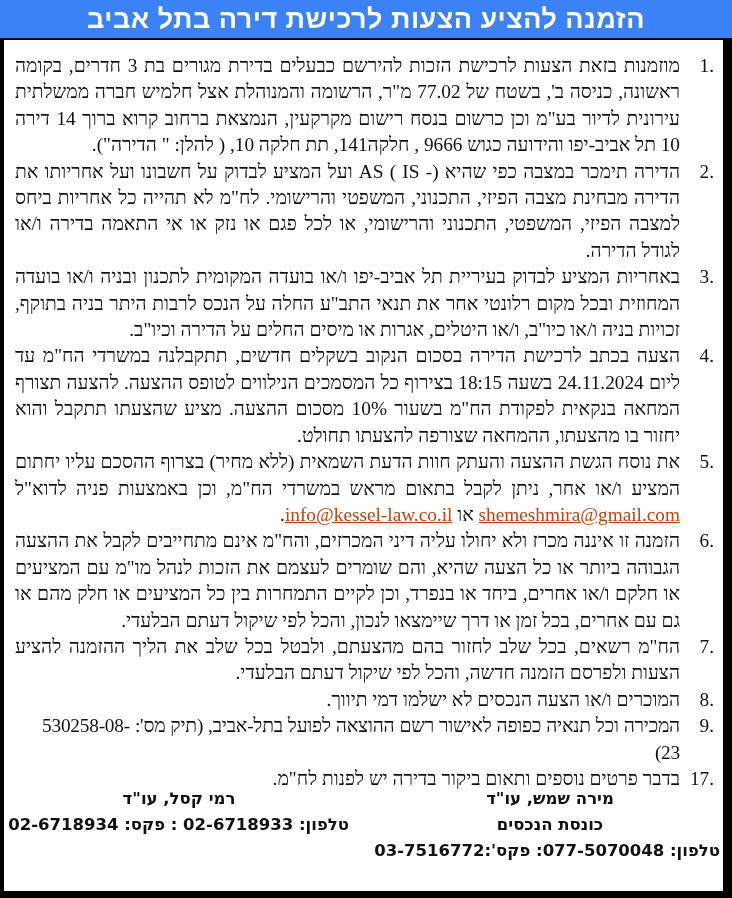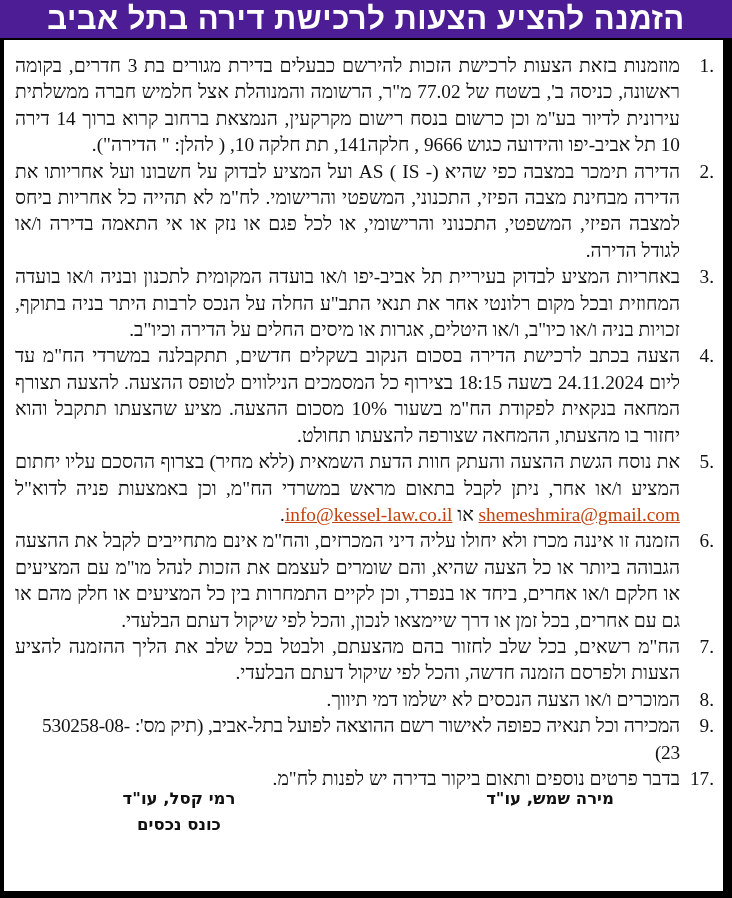--- a/index.html
+++ b/index.html
@@ -3,23 +3,23 @@
   <meta charset="utf-8">
   <style>
     html, body { margin:0; padding:0; }
     body {
       width:732px; height:898px; background:#000;
       font-family:"Liberation Serif", "DejaVu Serif", serif;
       color:#111; overflow:hidden; position:relative;
     }
     .header {
       position:absolute; left:0; top:0; width:732px; height:38px;
-      background:#4c1d95; color:#fff; text-align:center; direction:rtl;
+      background:#3b82f6; color:#fff; text-align:center; direction:rtl;
       font-family:"Liberation Sans", "DejaVu Sans", sans-serif;
-      font-weight:bold; font-size:31px; line-height:38px; letter-spacing:0.5px;
+      font-weight:bold; font-size:27px; line-height:38px; letter-spacing:0.5px;
     }
     .box {
       position:absolute; left:4px; top:40px; width:719px; height:851px;
       background:#fff; border:1px solid #fff; box-sizing:border-box;
       direction:rtl;
     }
     .items { position:absolute; right:8px; left:10px; top:12px; }
     .item {
       display:flex; direction:rtl; font-size:19.3px; line-height:26.4px;
       margin:0; padding:0;
@@ -96,19 +96,21 @@
 
     <div class="item">
       <div class="num"><span>17.</span></div>
       <div class="txt">בדבר פרטים נוספים ותאום ביקור בדירה יש לפנות לח"מ.</div>
     </div>
 
   </div>
 
   <div class="sig right">
     <div class="l">מירה שמש, עו"ד</div>
+    <div class="l">כונסת הנכסים</div>
+    <div class="l">טלפון: 077-5070048: פקס':03-7516772</div>
   </div>
 
   <div class="sig left">
     <div class="l">רמי קסל, עו"ד</div>
-    <div class="l">כונס נכסים</div>
+    <div class="l">טלפון: 02-6718933 : פקס: 02-6718934</div>
   </div>
 </div>
 
 </body></html>

